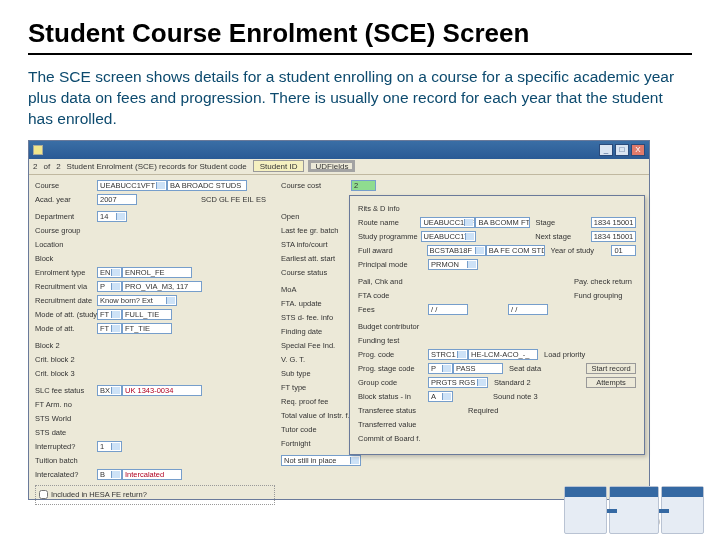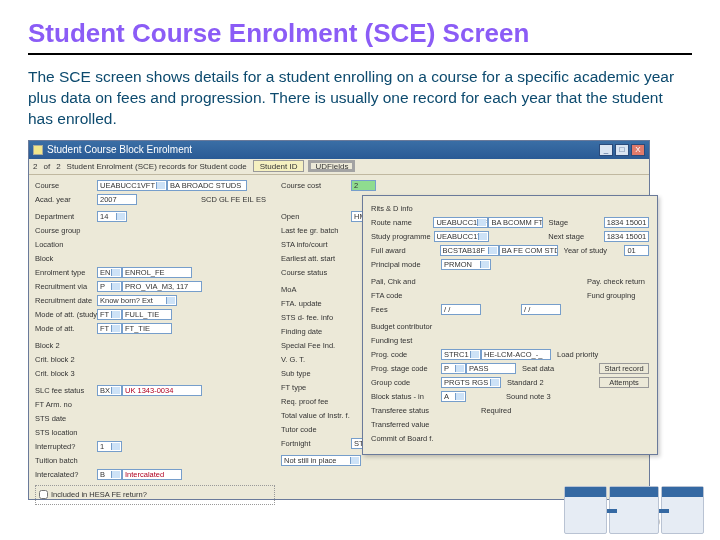--- a/index.html
+++ b/index.html
@@ -1,32 +1,32 @@
 <!DOCTYPE html>
 <html><head>
 <meta charset="utf-8">
 <style>
   * { box-sizing: border-box; margin: 0; padding: 0; }
   body { width: 720px; height: 540px; font-family: Arial, sans-serif; background: #fff; overflow: hidden; position: relative; }
   .slide { padding: 18px 28px 0 28px; }
-  h1 { font-size: 26px; font-weight: bold; color: #8b5cf6; border-bottom: 2px solid #000; padding-bottom: 4px; margin-bottom: 12px; }
+  h1 { font-size: 26px; font-weight: bold; color: #000000; border-bottom: 2px solid #000; padding-bottom: 4px; margin-bottom: 12px; }
   .intro { font-size: 15.5px; line-height: 1.35; color: #0c4a6e; margin-bottom: 10px; }
   .app { position: relative; width: 622px; height: 360px; border: 1px solid #6a7a9a; background: #ece9d8; margin-left: 0; }
   .titlebar { height: 18px; background: linear-gradient(#3a6ea5,#2a5a95); color: #fff; font-size: 10px; display: flex; align-items: center; padding: 0 4px; }
   .titlebar .spacer { flex: 1; }
   .winbtn { width: 14px; height: 12px; background: #d9e4f2; border: 1px solid #2a4a7a; margin-left: 2px; display: inline-flex; align-items: center; justify-content: center; font-size: 8px; color: #2a4a7a; }
   .winbtn.close { background: #e07a6a; color: #fff; }
   .toolbar { height: 16px; background: #ece9d8; border-bottom: 1px solid #c0b8a0; font-size: 8px; display: flex; align-items: center; padding: 0 4px; color: #333; }
   .toolbar .seg { margin-right: 6px; }
   .toolbar .stu-id { background: #f5f0c0; border: 1px solid #999; padding: 0 6px; height: 12px; display: inline-flex; align-items: center; color: #333; }
   .toolbar .udf { border: 3px solid #a3a3a3; padding: 0 4px; height: 12px; display: inline-flex; align-items: center; margin-left: 4px; }
   .body { display: flex; font-size: 7.5px; color: #333; height: calc(100% - 34px); }
   .left { width: 250px; padding: 4px 4px 0 6px; }
   .mid { width: 140px; padding: 4px 2px 0 2px; }
-  .right-pop { position: absolute; top: 54px; left: 333px; width: 296px; height: 260px; border: 1px solid #6a7a9a; background: #ece9d8; box-shadow: 2px 2px 4px rgba(0,0,0,.2); }
+  .right-pop { position: absolute; top: 54px; left: 320px; width: 296px; height: 260px; border: 1px solid #6a7a9a; background: #ece9d8; box-shadow: 2px 2px 4px rgba(0,0,0,.2); }
   .pop-inner { padding: 6px 8px 0 8px; font-size: 7.5px; color: #333; }
   .row { display: flex; align-items: center; height: 14px; }
   .lbl { width: 62px; overflow: hidden; white-space: nowrap; text-overflow: clip; }
   .lbl.w70 { width: 70px; }
   .lbl.w55 { width: 55px; }
   .fld { height: 11px; border: 1px solid #769ecb; background: #fff; padding: 0 2px; display: inline-flex; align-items: center; overflow: hidden; white-space: nowrap; }
   .fld.dd { position: relative; padding-right: 10px; }
   .fld.dd::after { content: ""; position: absolute; right: 1px; top: 1px; width: 8px; height: 7px; background: #cde2f7; border-left: 1px solid #769ecb; }
   .fld.w40 { width: 40px; } .fld.w50 { width: 50px; } .fld.w60 { width: 60px; }
   .fld.w70 { width: 70px; } .fld.w80 { width: 80px; }
@@ -45,21 +45,20 @@
 </head>
 <body>
 
 <div class="slide">
   <h1>Student Course Enrolment (SCE) Screen</h1>
   <p class="intro">The SCE screen shows details for a student enrolling on a course for a specific academic year plus data on fees and progression. There is usually one record for each year that the student has enrolled.</p>
 
   <div class="app">
     <div class="titlebar">
       <span style="width:10px;height:10px;background:#f0e68c;border:1px solid #aa9;display:inline-block;margin-right:4px"></span>
-      <span>Student Course Block Enrolment</span>
       <span class="spacer"></span>
       <span class="winbtn">_</span>
       <span class="winbtn">□</span>
       <span class="winbtn close">X</span>
     </div>
     <div class="toolbar">
       <span class="seg">2</span>
       <span class="seg">of</span>
       <span class="seg">2</span>
       <span class="seg">Student Enrolment (SCE) records for Student code</span>
@@ -130,24 +129,24 @@
         <div class="sep"></div>
         <div class="row">
             <span class="lbl">SLC fee status</span>
             <span class="fld dd w25">BX</span>
             <span class="fld w80 red">UK  1343-0034</span>
           </div>
         <div class="row">
             <span class="lbl">FT Arm. no</span>
           </div>
         <div class="row">
+            <span class="lbl">STS World</span>
+          </div>
+        <div class="row">
             <span class="lbl">STS date</span>
-          </div>
-        <div class="row">
-            <span class="lbl">STS location</span>
           </div>
         <div class="row">
             <span class="lbl">Interrupted?</span>
             <span class="fld dd w25">1</span>
           </div>
         <div class="row">
             <span class="lbl">Tuition batch</span>
           </div>
         <div class="row">
             <span class="lbl">Intercalated?</span>

